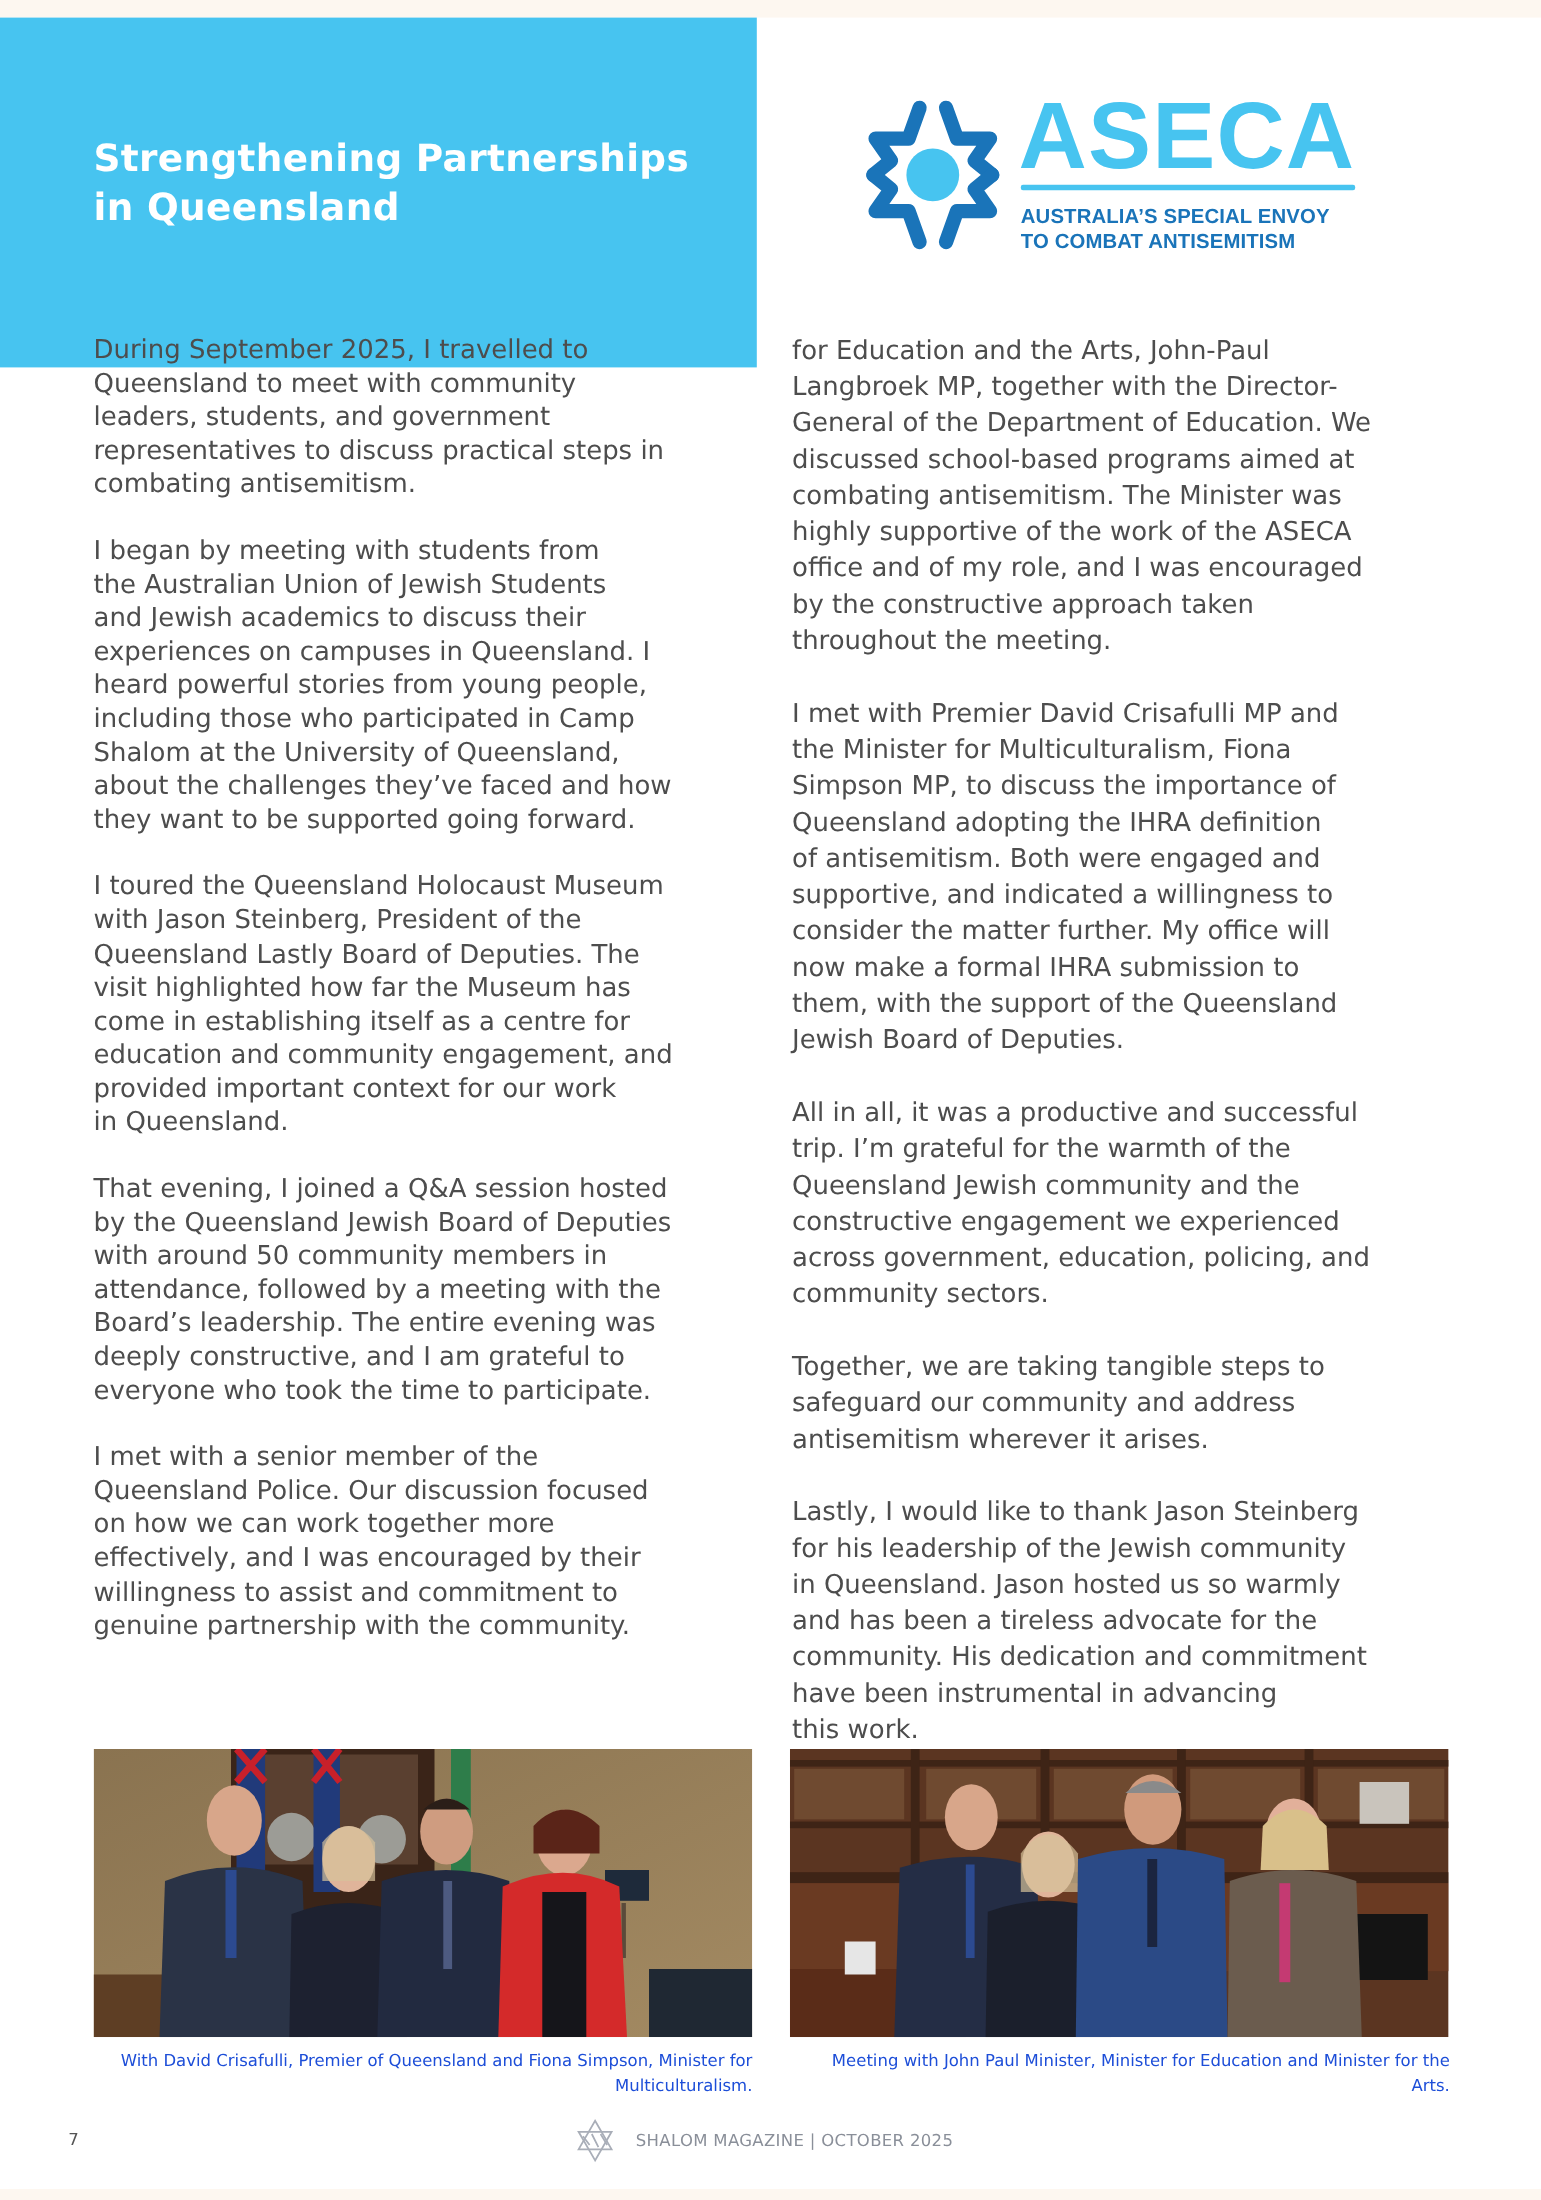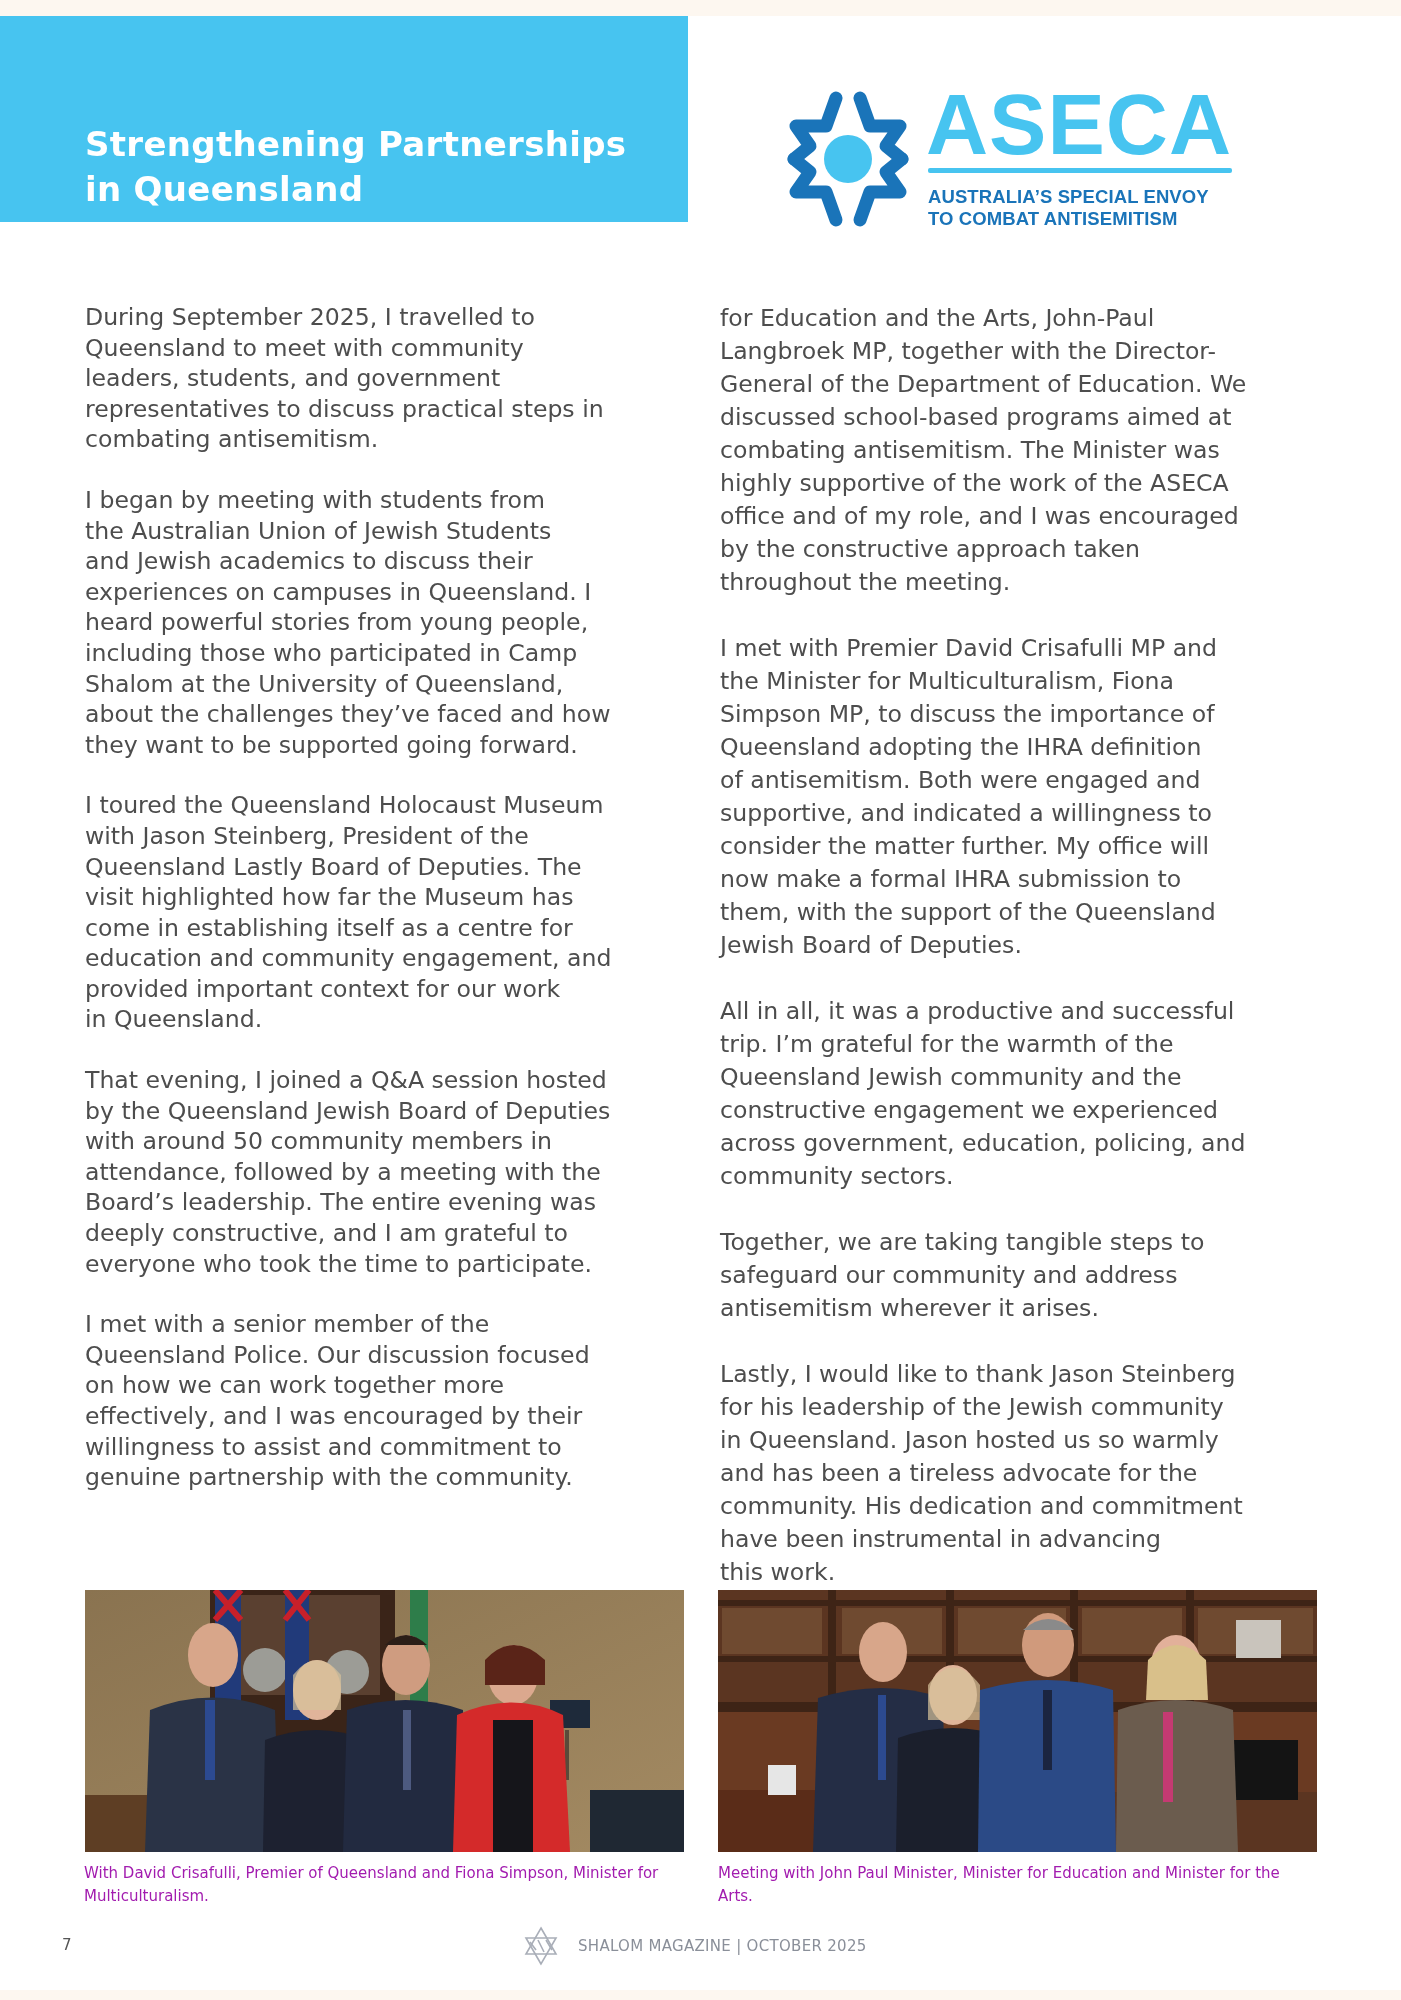--- a/index.html
+++ b/index.html
@@ -5,21 +5,21 @@
   html, body { margin: 0; padding: 0; }
   body {
     width: 1401px; height: 2000px; position: relative; overflow: hidden;
     background: #ffffff;
     font-family: "DejaVu Sans", "Liberation Sans", sans-serif;
     color: #4a4a4a;
   }
   .top-strip { position: absolute; left: 0; top: 0; width: 1401px; height: 16px; background: #fdf7f0; }
   .bottom-strip { position: absolute; left: 0; top: 1990px; width: 1401px; height: 10px; background: #fdf7f0; }
   .banner {
-    position: absolute; left: 0; top: 16px; width: 688px; height: 206px;
+    position: absolute; left: 0; top: 16px; width: 688px; height: 318px;
     background: #47c4f0;
   }
   .banner-title {
     position: absolute; left: 85px; top: 106px; width: 580px;
     color: #ffffff; font-size: 34px; line-height: 45px; font-weight: bold;
     letter-spacing: 0.3px;
   }
   .logo { position: absolute; left: 778px; top: 86px; width: 460px; height: 146px; }
   .logo-icon { position: absolute; left: 0; top: 0; width: 140px; height: 146px; }
   .logo-word {
@@ -41,22 +41,22 @@
   .col-left { left: 85px; width: 610px; line-height: 30.6px; }
   .col-right { left: 720px; width: 625px; line-height: 33px; }
   .para { margin: 0 0 30px 0; white-space: pre-line; }
   .col-right .para { margin-bottom: 33px; }
   .photo {
     position: absolute; top: 1590px; width: 599px; height: 262px; overflow: hidden;
   }
   .photo-left { left: 85px; }
   .photo-right { left: 718px; }
   .caption {
-    position: absolute; top: 1862px; width: 600px; text-align: left;
-    font-size: 15px; line-height: 23px; color: #a21caf;
+    position: absolute; top: 1862px; width: 600px; text-align: right;
+    font-size: 15px; line-height: 23px; color: #1d4ed8;
   }
   .caption-left { left: 84px; }
   .caption-right { left: 718px; }
   .page-num { position: absolute; left: 62px; top: 1936px; font-size: 15px; color: #555; }
   .footer { position: absolute; left: 522px; top: 1926px; height: 40px; display: flex; align-items: center; gap: 18px; }
   .footer-logo { width: 38px; height: 40px; }
   .footer-text { font-size: 15px; color: #8a8f99; letter-spacing: 0.3px; }
 </style>
 </head>
 <body>

